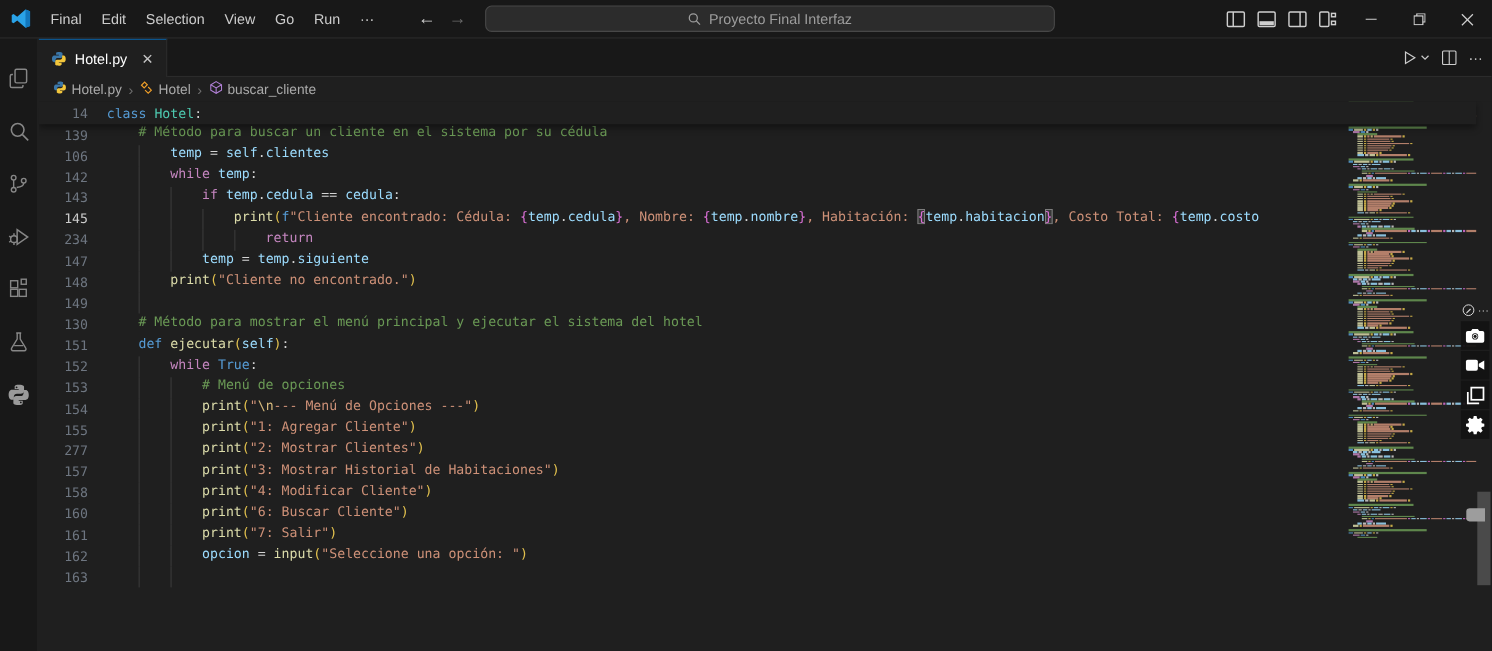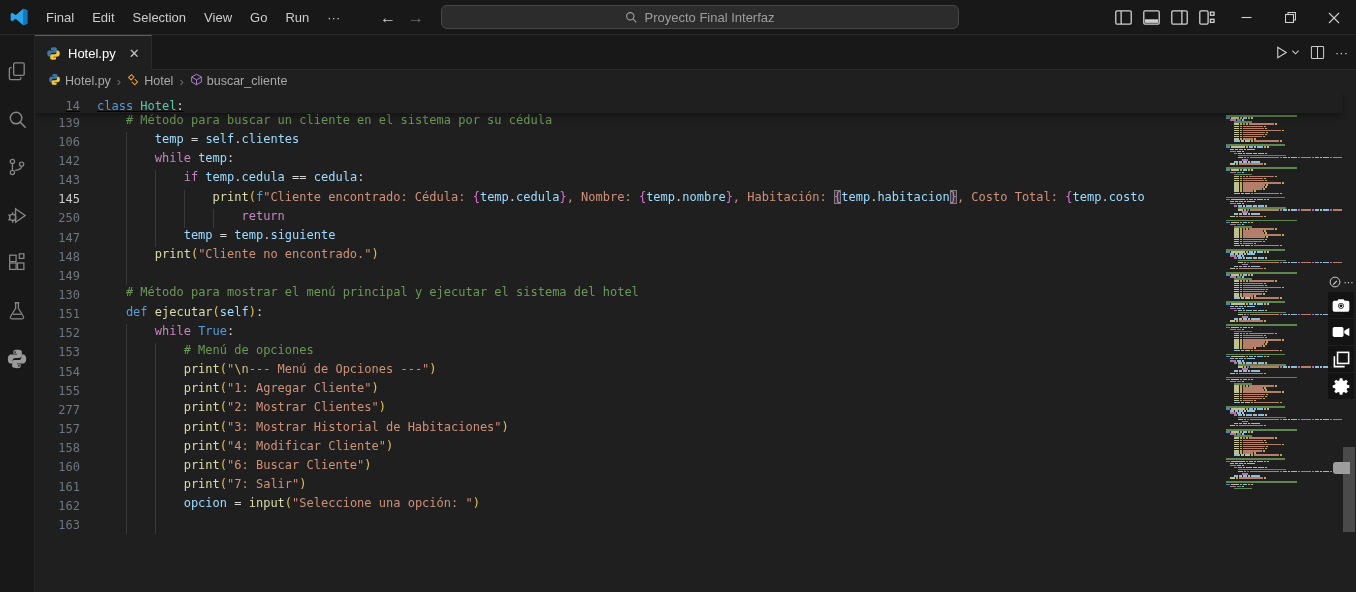--- a/index.html
+++ b/index.html
@@ -43,21 +43,21 @@
   .editor-actions { position:absolute; right:8px; top:0; height:35px; display:flex; align-items:center; gap:10px; }
   .breadcrumbs { position:absolute; left:0; top:35px; right:0; height:22px; background:#1f1f1f;
                  display:flex; align-items:center; padding-left:13px; gap:5px;
                  font-size:12.5px; color:#a9a9a9; }
   .bc-sep { color:#6e6e6e; font-size:13px; margin:0 1px; }
   .bc-item { display:flex; align-items:center; gap:4px; }
 
   
   .code-region { position:absolute; left:0; top:57px; right:0; bottom:0; overflow:hidden; }
   .sticky { position:absolute; left:0; top:0; right:14px; height:21px; background:#1f1f1f;
-            box-shadow:0 3px 6px rgba(0,0,0,.4); z-index:6; display:flex; align-items:flex-end;text-decoration:underline; }
+            box-shadow:0 3px 6px rgba(0,0,0,.4); z-index:6; display:flex; align-items:center; }
   .code-lines { position:absolute; left:0; top:21px; right:0; bottom:0; }
   .cline { display:flex; align-items:center; height:19.16px; white-space:pre; }
   .gutter { width:45px; flex:0 0 45px; text-align:right; color:#6e7681;
             font-family:"DejaVu Sans Mono", monospace; font-size:12px; }
   .gutter.cur { color:#cccccc; }
   .gpad { width:17px; flex:0 0 17px; }
   .ctext { font-family:"DejaVu Sans Mono", monospace; font-size:12px; white-space:pre; }
   .ig { display:inline-block; width:4ch; border-left:1px solid #3a3a3a; height:19.16px; vertical-align:top; }
   .ig0 { border-left:none; }
   .bmhl { background:rgba(120,120,120,.28); box-shadow:0 0 0 1px #7d7d7d inset; }
@@ -255,21 +255,21 @@
       <div class="gutter">14</div>
       <div class="gpad"></div>
       <div class="ctext" id="sticky-code"><span class="tk-kw">class </span><span class="tk-cls">Hotel</span><span class="tk-pun">:</span></div>
     </div>
     <div class="code-lines" id="code-lines">
         <div class="cline"><div class="gutter">139</div><div class="gpad"></div><div class="ctext"><span class="ig ig0">    </span><span class="tk-com"># Método para buscar un cliente en el sistema por su cédula</span></div></div>
         <div class="cline"><div class="gutter">106</div><div class="gpad"></div><div class="ctext"><span class="ig ig0">    </span><span class="ig">    </span><span class="tk-var">temp</span><span class="tk-pun"> = </span><span class="tk-var">self</span><span class="tk-pun">.</span><span class="tk-var">clientes</span></div></div>
         <div class="cline"><div class="gutter">142</div><div class="gpad"></div><div class="ctext"><span class="ig ig0">    </span><span class="ig">    </span><span class="tk-ctrl">while </span><span class="tk-var">temp</span><span class="tk-pun">:</span></div></div>
         <div class="cline"><div class="gutter">143</div><div class="gpad"></div><div class="ctext"><span class="ig ig0">    </span><span class="ig">    </span><span class="ig">    </span><span class="tk-ctrl">if </span><span class="tk-var">temp</span><span class="tk-pun">.</span><span class="tk-var">cedula</span><span class="tk-pun"> == </span><span class="tk-var">cedula</span><span class="tk-pun">:</span></div></div>
         <div class="cline"><div class="gutter cur">145</div><div class="gpad"></div><div class="ctext"><span class="ig ig0">    </span><span class="ig">    </span><span class="ig">    </span><span class="ig">    </span><span class="tk-fn">print</span><span class="tk-b1">(</span><span class="tk-kw">f</span><span class="tk-str">"Cliente encontrado: Cédula: </span><span class="tk-b2">{</span><span class="tk-var">temp</span><span class="tk-pun">.</span><span class="tk-var">cedula</span><span class="tk-b2">}</span><span class="tk-str">, Nombre: </span><span class="tk-b2">{</span><span class="tk-var">temp</span><span class="tk-pun">.</span><span class="tk-var">nombre</span><span class="tk-b2">}</span><span class="tk-str">, Habitación: </span><span class="tk-b2h bmhl">{</span><span class="tk-var">temp</span><span class="tk-pun">.</span><span class="tk-var">habitacion</span><span class="tk-b2h bmhl">}</span><span class="tk-str">, Costo Total: </span><span class="tk-b2">{</span><span class="tk-var">temp</span><span class="tk-pun">.</span><span class="tk-var">costo</span></div></div>
-        <div class="cline"><div class="gutter">250</div><div class="gpad"></div><div class="ctext"><span class="ig ig0">    </span><span class="ig">    </span><span class="ig">    </span><span class="ig">    </span><span class="ig">    </span><span class="tk-ctrl">return</span></div></div>
+        <div class="cline"><div class="gutter">234</div><div class="gpad"></div><div class="ctext"><span class="ig ig0">    </span><span class="ig">    </span><span class="ig">    </span><span class="ig">    </span><span class="ig">    </span><span class="tk-ctrl">return</span></div></div>
         <div class="cline"><div class="gutter">147</div><div class="gpad"></div><div class="ctext"><span class="ig ig0">    </span><span class="ig">    </span><span class="ig">    </span><span class="tk-var">temp</span><span class="tk-pun"> = </span><span class="tk-var">temp</span><span class="tk-pun">.</span><span class="tk-var">siguiente</span></div></div>
         <div class="cline"><div class="gutter">148</div><div class="gpad"></div><div class="ctext"><span class="ig ig0">    </span><span class="ig">    </span><span class="tk-fn">print</span><span class="tk-b1">(</span><span class="tk-str">"Cliente no encontrado."</span><span class="tk-b1">)</span></div></div>
         <div class="cline"><div class="gutter">149</div><div class="gpad"></div><div class="ctext"><span class="ig ig0">    </span><span class="ig">    </span></div></div>
         <div class="cline"><div class="gutter">130</div><div class="gpad"></div><div class="ctext"><span class="ig ig0">    </span><span class="tk-com"># Método para mostrar el menú principal y ejecutar el sistema del hotel</span></div></div>
         <div class="cline"><div class="gutter">151</div><div class="gpad"></div><div class="ctext"><span class="ig ig0">    </span><span class="tk-kw">def </span><span class="tk-fn">ejecutar</span><span class="tk-b1">(</span><span class="tk-var">self</span><span class="tk-b1">)</span><span class="tk-pun">:</span></div></div>
         <div class="cline"><div class="gutter">152</div><div class="gpad"></div><div class="ctext"><span class="ig ig0">    </span><span class="ig">    </span><span class="tk-ctrl">while </span><span class="tk-kw">True</span><span class="tk-pun">:</span></div></div>
         <div class="cline"><div class="gutter">153</div><div class="gpad"></div><div class="ctext"><span class="ig ig0">    </span><span class="ig">    </span><span class="ig">    </span><span class="tk-com"># Menú de opciones</span></div></div>
         <div class="cline"><div class="gutter">154</div><div class="gpad"></div><div class="ctext"><span class="ig ig0">    </span><span class="ig">    </span><span class="ig">    </span><span class="tk-fn">print</span><span class="tk-b1">(</span><span class="tk-str">"</span><span class="tk-esc">\n</span><span class="tk-str">--- Menú de Opciones ---"</span><span class="tk-b1">)</span></div></div>
         <div class="cline"><div class="gutter">155</div><div class="gpad"></div><div class="ctext"><span class="ig ig0">    </span><span class="ig">    </span><span class="ig">    </span><span class="tk-fn">print</span><span class="tk-b1">(</span><span class="tk-str">"1: Agregar Cliente"</span><span class="tk-b1">)</span></div></div>
         <div class="cline"><div class="gutter">277</div><div class="gpad"></div><div class="ctext"><span class="ig ig0">    </span><span class="ig">    </span><span class="ig">    </span><span class="tk-fn">print</span><span class="tk-b1">(</span><span class="tk-str">"2: Mostrar Clientes"</span><span class="tk-b1">)</span></div></div>

